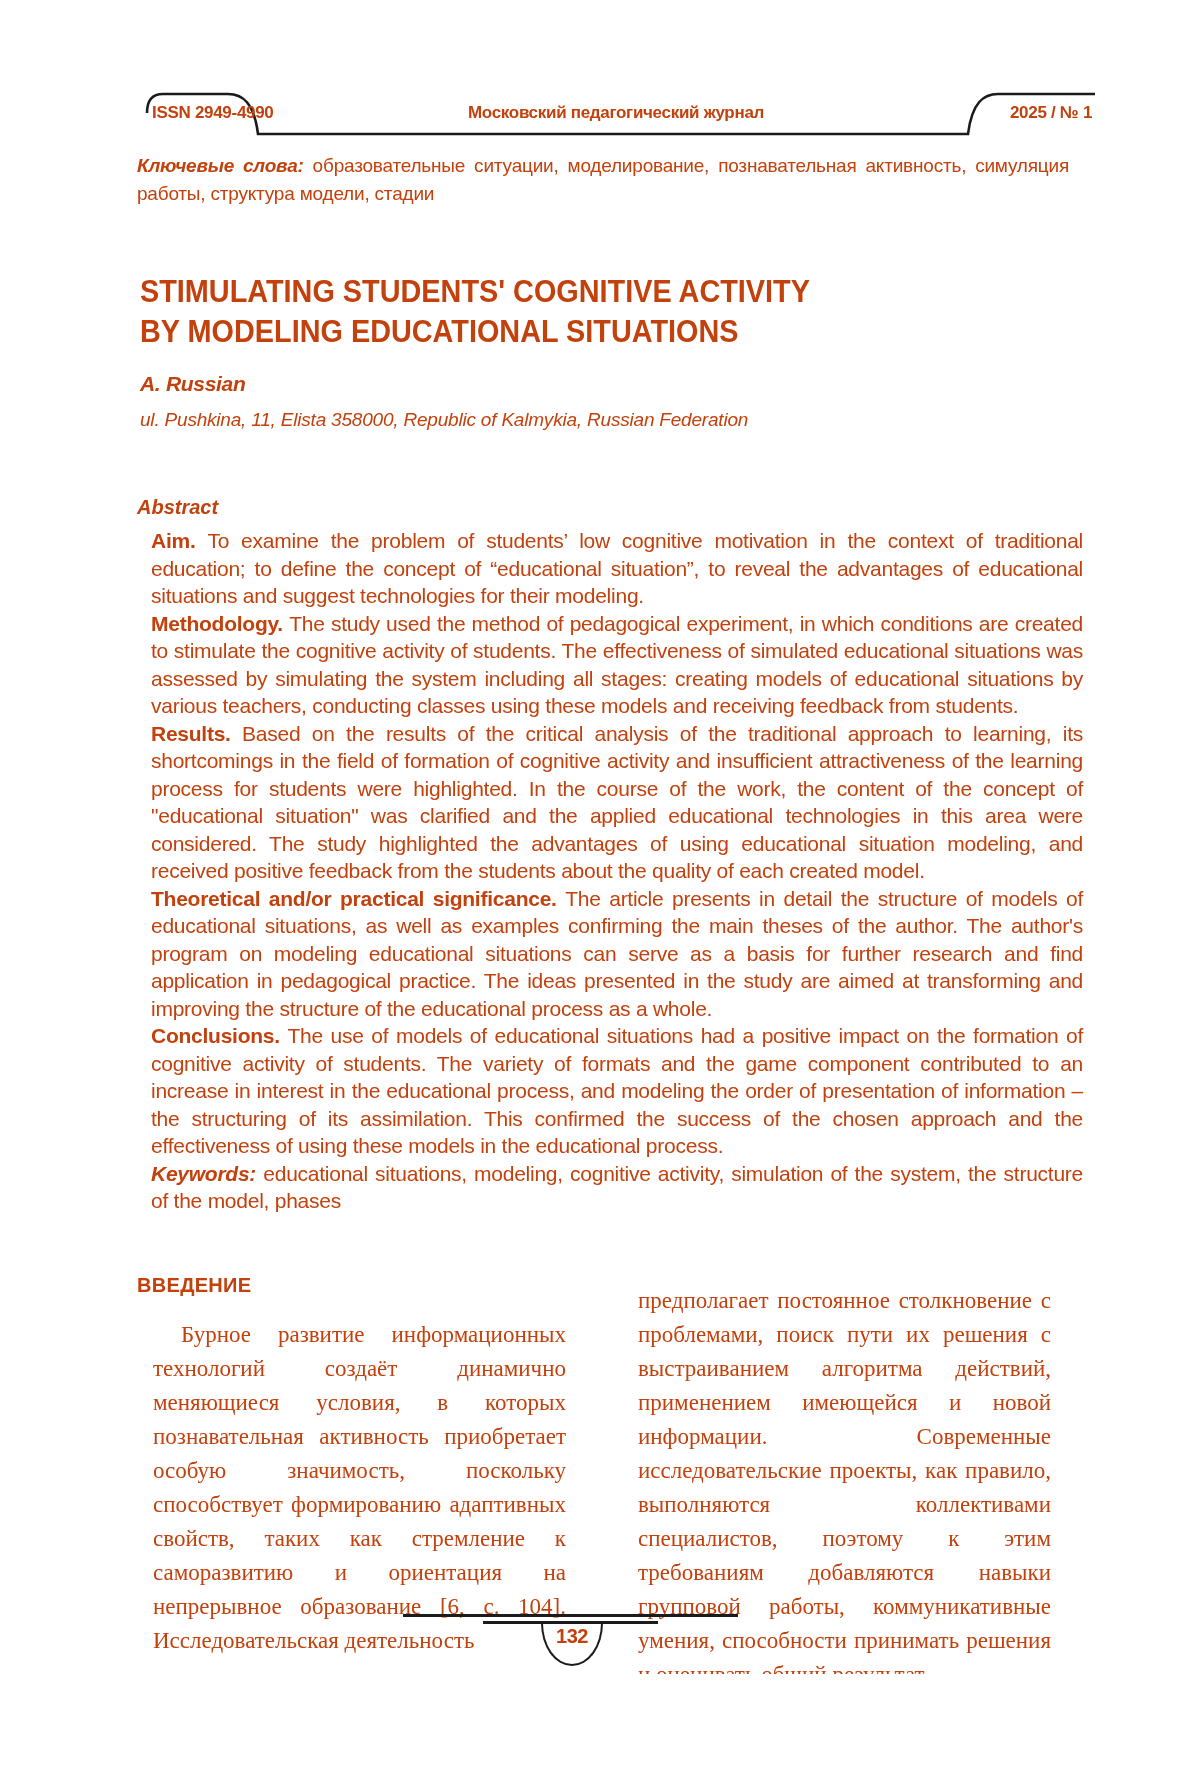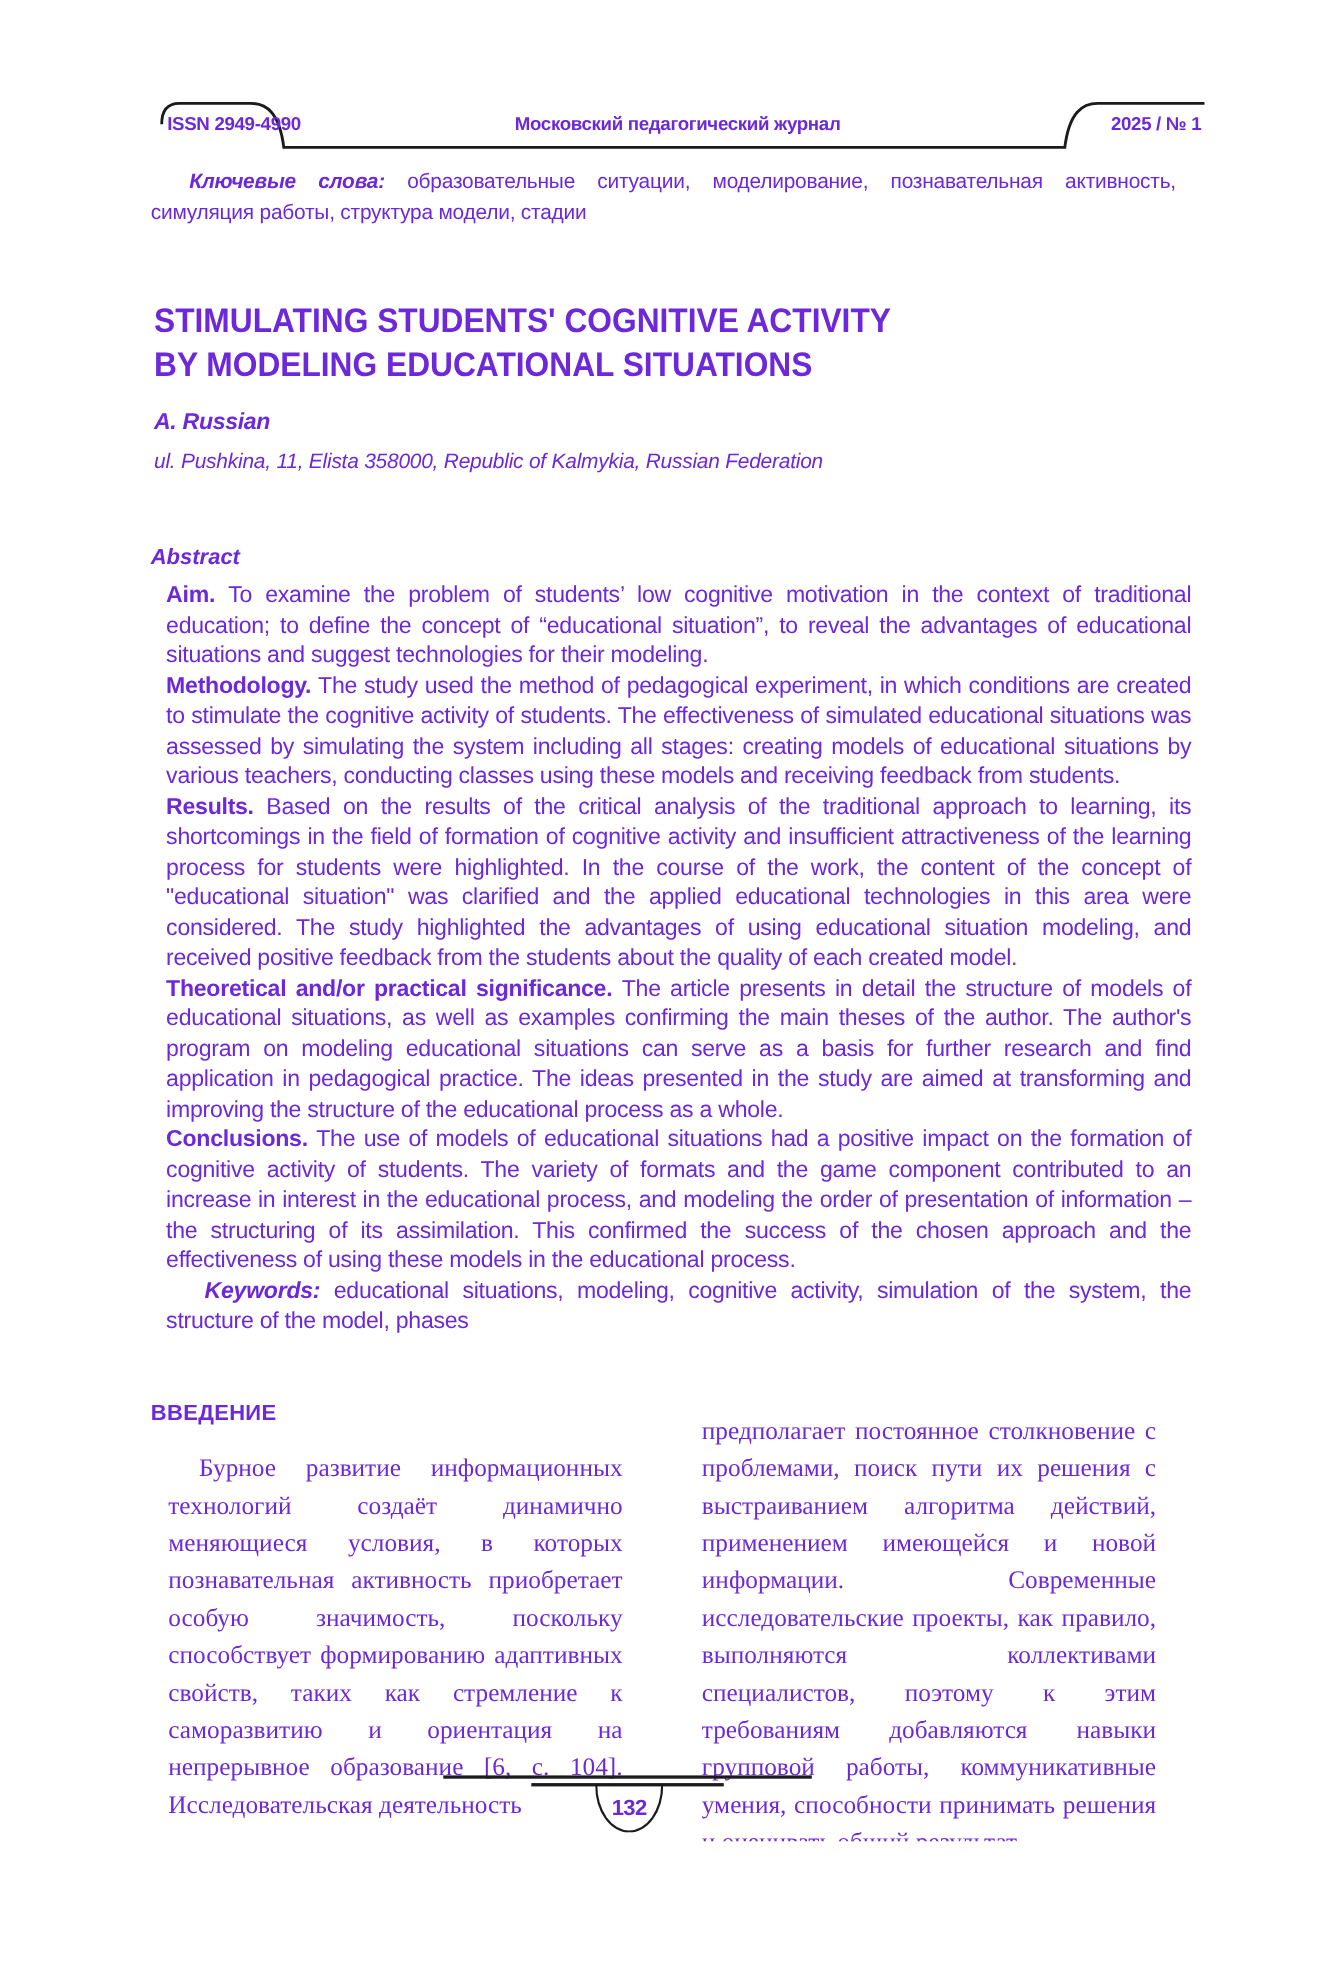--- a/index.html
+++ b/index.html
@@ -1,38 +1,38 @@
 <!DOCTYPE html>
 <html lang="en"><head>
 <meta charset="utf-8">
 <style>
   html,body { margin:0; padding:0; background:#ffffff; }
   .page {
     position: relative;
     width: 1200px;
     height: 1674px;
     background: #ffffff;
-    color: #6d28d9;
+    color: #c2410c;
     font-family: "Liberation Sans", sans-serif;
     overflow: hidden;
   }
 
   
   .header-svg { position:absolute; left:135px; top:86px; width:962px; height:58px; }
   .hdr-text { position:absolute; top:103px; font-weight:bold; font-size:17px; letter-spacing:-0.3px; white-space:nowrap; }
   .hdr-issn { left:152px; }
   .hdr-title { left:137px; width:958px; text-align:center; }
   .hdr-issue { left:975px; width:112px; text-align:center;padding-left:20px; }
 
   
   .kw-ru {
     position:absolute; left:137px; top:152px; width:932px;
     font-size:19px; line-height:28px; text-align:justify; letter-spacing:-0.2px;
   }
-  .lbl-bi { font-weight:bold; font-style:italic;margin-left:35px; }
+  .lbl-bi { font-weight:bold; font-style:italic; }
   .lbl-b { font-weight:bold; }
   .lbl-sp::after { content:" "; }
 
   
   .art-title {
     position:absolute; left:140px; top:272px; width:1010px;
     font-size:31px; font-weight:bold; line-height:40px; letter-spacing:0px;
     transform: scaleX(0.93); transform-origin:left top;
     text-transform:none; white-space:nowrap;
   }
@@ -73,21 +73,21 @@
   .col p.noindent { text-indent:0; }
 
   
   .foot-line1 { position:absolute; left:403px; top:1614px; width:335px; height:2.5px; background:#1b1b1b; }
   .foot-line2 { position:absolute; left:483px; top:1621px; width:175px; height:3px; background:#1b1b1b; }
   .foot-arc {
     position:absolute; left:541px; top:1623px; width:62px; height:43px;
     border:2.5px solid #1b1b1b; border-top:none;
     border-radius:0 0 50% 50% / 0 0 100% 100%;
     box-sizing:border-box;
-    display:flex; justify-content:center; align-items:center;
+    display:flex; justify-content:center; align-items:flex-start;
   }
   .foot-num {
     font-family:"Liberation Sans", sans-serif;
     font-weight:bold; font-size:20px; line-height:24px; letter-spacing:-0.5px;
     margin-top:1px;
   }
 </style>
 </head>
 <body>
 

